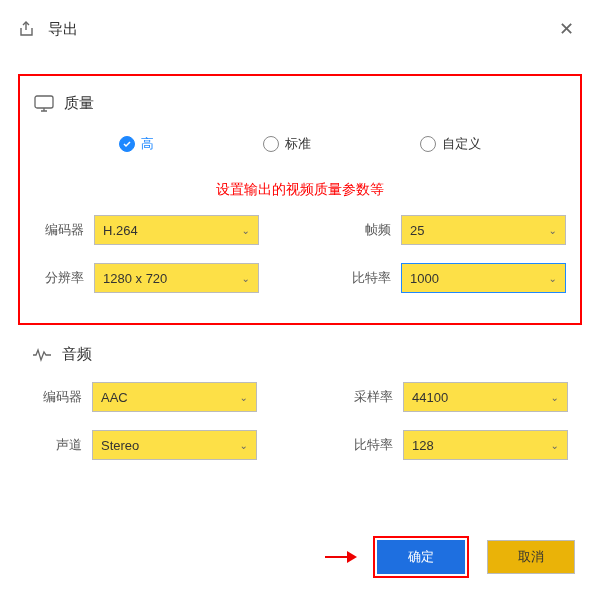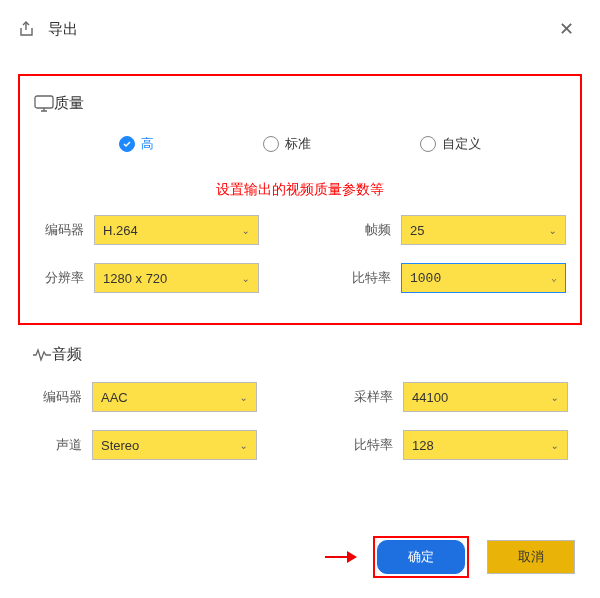--- a/index.html
+++ b/index.html
@@ -23,20 +23,21 @@
     .close-x { font-size: 18px; color: #666; cursor: pointer; padding: 4px 8px; }
     .content { padding: 0 18px; }
     .red-box {
       border: 2px solid #ff0000;
       padding: 18px 14px 30px 14px;
       margin-top: 16px;
     }
     .section-header {
       display: flex;
       align-items: center;
+      gap: 10px;
       margin-bottom: 22px;
     }
     .section-title { font-size: 15px; color: #333; }
     .quality-row {
       display: flex;
       justify-content: space-around;
       align-items: center;
       margin-bottom: 28px;
       padding: 0 30px;
     }
@@ -67,21 +68,21 @@
     .select {
       border: 1px solid #bbb;
       height: 30px;
       display: flex;
       align-items: center;
       justify-content: space-between;
       padding: 0 8px;
       background: #fde047;
       cursor: pointer;
     }
-    .select.hover { border-color: #1e88ff; font-family: Liberation Mono, monospace; }
+    .select.hover { border-color: #1e88ff; }
     .select .value { color: #333; }
     .chev { color: #666; font-size: 10px; }
     .spacer { }
     .audio-section { padding: 20px 14px 0 14px; }
     .audio-section .section-header { margin-bottom: 18px; }
     .footer {
       position: absolute;
       bottom: 20px;
       right: 25px;
       display: flex;
@@ -106,21 +107,20 @@
       display: flex;
       align-items: center;
       justify-content: center;
       cursor: pointer;
       font-size: 13px;
     }
     .btn-primary {
       background: #1e6fe0;
       border-color: #1e6fe0;
       color: #fff;
-      border-radius: 10px;
     }
     .btn-primary-wrap {
       border: 2px solid #ff0000;
       padding: 2px;
     }
     svg { display: block; }
   </style>
 </head>
 <body>
 

